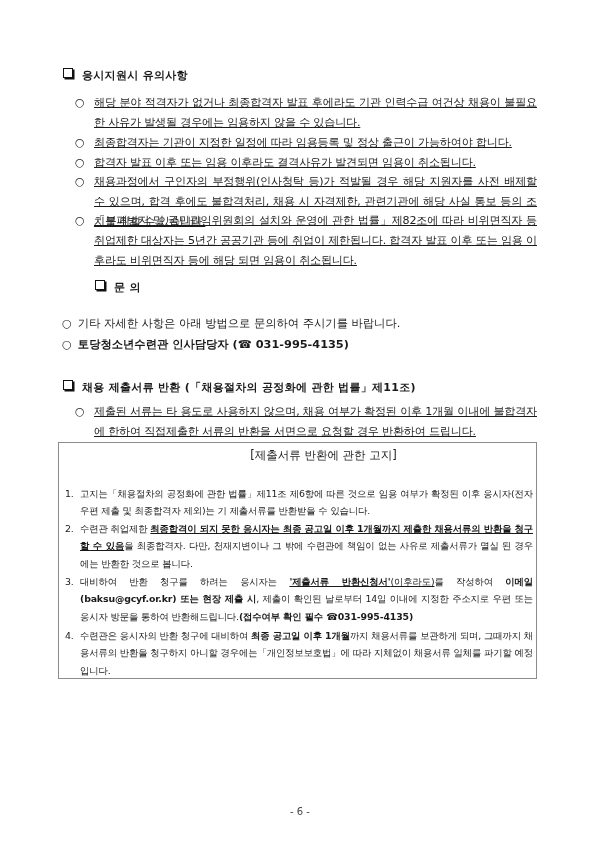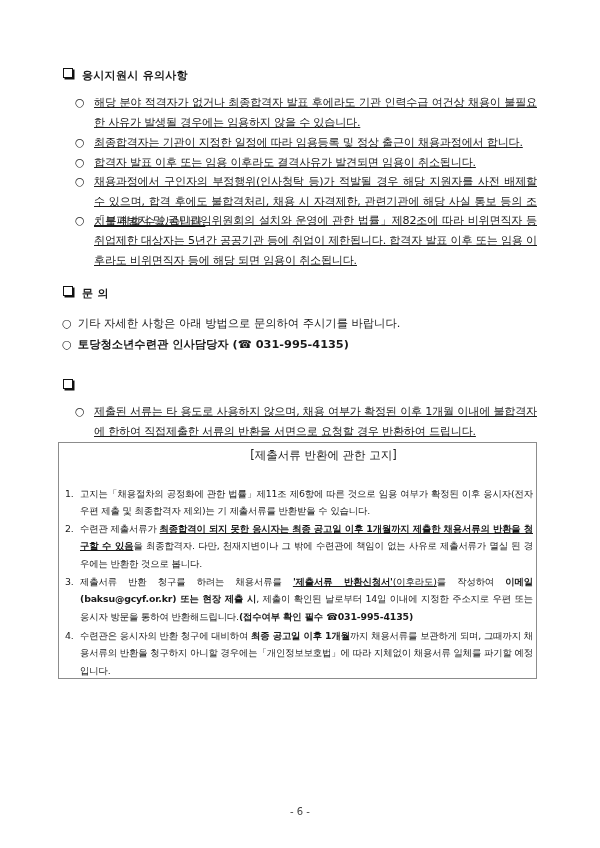--- a/index.html
+++ b/index.html
@@ -27,69 +27,69 @@
 <div class="sec-title" style="top:68px;">
   <span class="box"></span><span>응시지원시 유의사항</span>
 </div>
 
 <div class="bullet" style="top:93px;">
   <span class="mark">○</span>
   <span class="txt">해당 분야 적격자가 없거나 최종합격자 발표 후에라도 기관 인력수급 여건상 채용이 불필요한 사유가 발생될 경우에는 임용하지 않을 수 있습니다.</span>
 </div>
 <div class="bullet" style="top:133px;">
   <span class="mark">○</span>
-  <span class="txt">최종합격자는 기관이 지정한 일정에 따라 임용등록 및 정상 출근이 채용과정에서 합니다.</span>
+  <span class="txt">최종합격자는 기관이 지정한 일정에 따라 임용등록 및 정상 출근이 가능하여야 합니다.</span>
 </div>
 <div class="bullet" style="top:153px;">
   <span class="mark">○</span>
   <span class="txt">합격자 발표 이후 또는 임용 이후라도 결격사유가 발견되면 임용이 취소됩니다.</span>
 </div>
 <div class="bullet" style="top:172px;">
   <span class="mark">○</span>
   <span class="txt">채용과정에서 구인자의 부정행위(인사청탁 등)가 적발될 경우 해당 지원자를 사전 배제할 수 있으며, 합격 후에도 불합격처리, 채용 시 자격제한, 관련기관에 해당 사실 통보 등의 조치를 취할 수 있습니다.</span>
 </div>
 <div class="bullet" style="top:211px;">
   <span class="mark">○</span>
   <span class="txt">「부패방지 및 국민권익위원회의 설치와 운영에 관한 법률」제82조에 따라 비위면직자 등 취업제한 대상자는 5년간 공공기관 등에 취업이 제한됩니다. 합격자 발표 이후 또는 임용 이후라도 비위면직자 등에 해당 되면 임용이 취소됩니다.</span>
 </div>
 
-<div class="sec-title" style="top:286px;">
+<div class="sec-title" style="top:280px;margin-left:32px;">
   <span class="box"></span><span>문 의</span>
 </div>
 <div class="contact" style="top:315px;text-align:right;">
   <span class="mark">○</span><span>기타 자세한 사항은 아래 방법으로 문의하여 주시기를 바랍니다.</span>
 </div>
 <div class="contact bold" style="top:336px;">
   <span class="mark">○</span><span>토당청소년수련관 인사담당자 (☎ 031-995-4135)</span>
 </div>
 
 <div class="sec-title" style="top:380px;">
-  <span class="box"></span>
+  <span class="box"></span><span>채용 제출서류 반환 (「채용절차의 공정화에 관한 법률」제11조)</span>
 </div>
 <div class="bullet" style="top:402px;">
   <span class="mark">○</span>
   <span class="txt">제출된 서류는 타 용도로 사용하지 않으며, 채용 여부가 확정된 이후 1개월 이내에 불합격자에 한하여 직접제출한 서류의 반환을 서면으로 요청할 경우 반환하여 드립니다.</span>
 </div>
 
 <div class="notice"></div>
 <div class="notice-title">[제출서류 반환에 관한 고지]</div>
 
 <div class="nitem" style="top:485px;">
   <span class="num">1.</span>
   <span class="txt"><span>고지는「채용절차의 공정화에 관한 법률」제11조 제6항에 따른 것으로 임용 여부가 확정된 이후 응시자(전자우편 제출 및 최종합격자 제외)는 기 제출서류를 반환받을 수 있습니다.</span></span>
 </div>
 
 <div class="nitem" style="top:520px;">
   <span class="num">2.</span>
-  <span class="txt"><span>수련관 제출서류가 </span><span class="bold u">최종합격이 되지 못한 응시자는 최종 공고일 이후 1개월까지 제출한 채용서류의 반환을 청구할 수 있음</span><span>을 최종합격자. 다만, 천재지변이나 그 밖에 수련관에 책임이 없는 사유로 제출서류가 멸실 된 경우에는 반환한 것으로 봅니다.</span></span>
+  <span class="txt"><span>수련관 취업제한 </span><span class="bold u">최종합격이 되지 못한 응시자는 최종 공고일 이후 1개월까지 제출한 채용서류의 반환을 청구할 수 있음</span><span>을 최종합격자. 다만, 천재지변이나 그 밖에 수련관에 책임이 없는 사유로 제출서류가 멸실 된 경우에는 반환한 것으로 봅니다.</span></span>
 </div>
 
 <div class="nitem" style="top:573px;">
   <span class="num">3.</span>
-  <span class="txt"><span>제출서류 반환 청구를 하려는 채용서류를 </span><span class="bold u">'제출서류 반환신청서'</span><span class="u">(이후라도)</span><span>를 작성하여 </span><span class="bold">이메일 (baksu@gcyf.or.kr) 또는 현장 제출 시</span><span>, 제출이 확인된 날로부터 14일 이내에 지정한 주소지로 우편 또는 응시자 방문을 통하여 반환해드립니다.</span><span class="bold">(접수여부 확인 필수 ☎031-995-4135)</span></span>
+  <span class="txt"><span>대비하여 반환 청구를 하려는 응시자는 </span><span class="bold u">'제출서류 반환신청서'</span><span class="u">(이후라도)</span><span>를 작성하여 </span><span class="bold">이메일 (baksu@gcyf.or.kr) 또는 현장 제출 시</span><span>, 제출이 확인된 날로부터 14일 이내에 지정한 주소지로 우편 또는 응시자 방문을 통하여 반환해드립니다.</span><span class="bold">(접수여부 확인 필수 ☎031-995-4135)</span></span>
 </div>
 
 <div class="nitem" style="top:627px;">
   <span class="num">4.</span>
   <span class="txt"><span>수련관은 응시자의 반환 청구에 대비하여 </span><span class="bold">최종 공고일 이후 1개월</span><span>까지 채용서류를 보관하게 되며, 그때까지 채용서류의 반환을 청구하지 아니할 경우에는「개인정보보호법」에 따라 지체없이 채용서류 일체를 파기할 예정입니다.</span></span>
 </div>
 
 <div class="page-num">- 6 -</div>
 
 </body></html>

